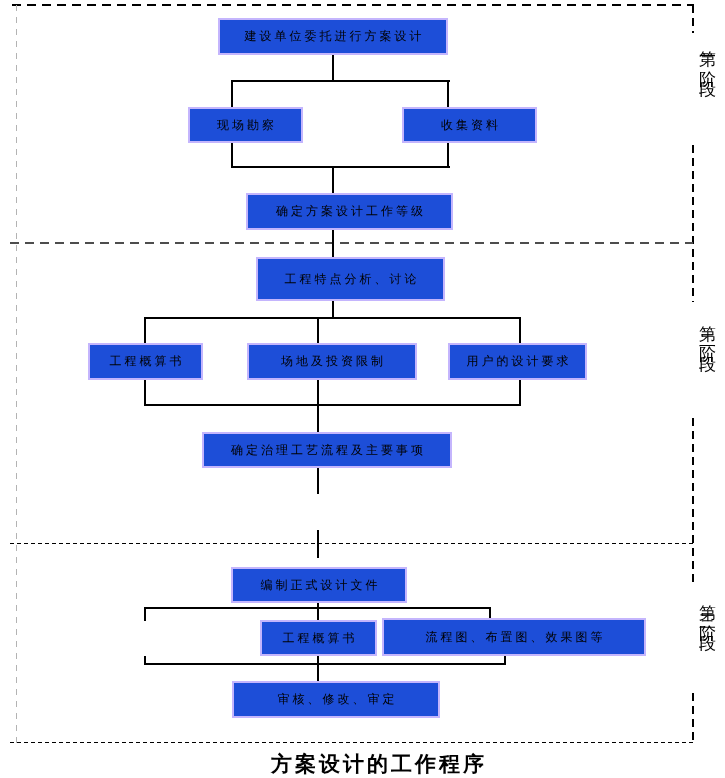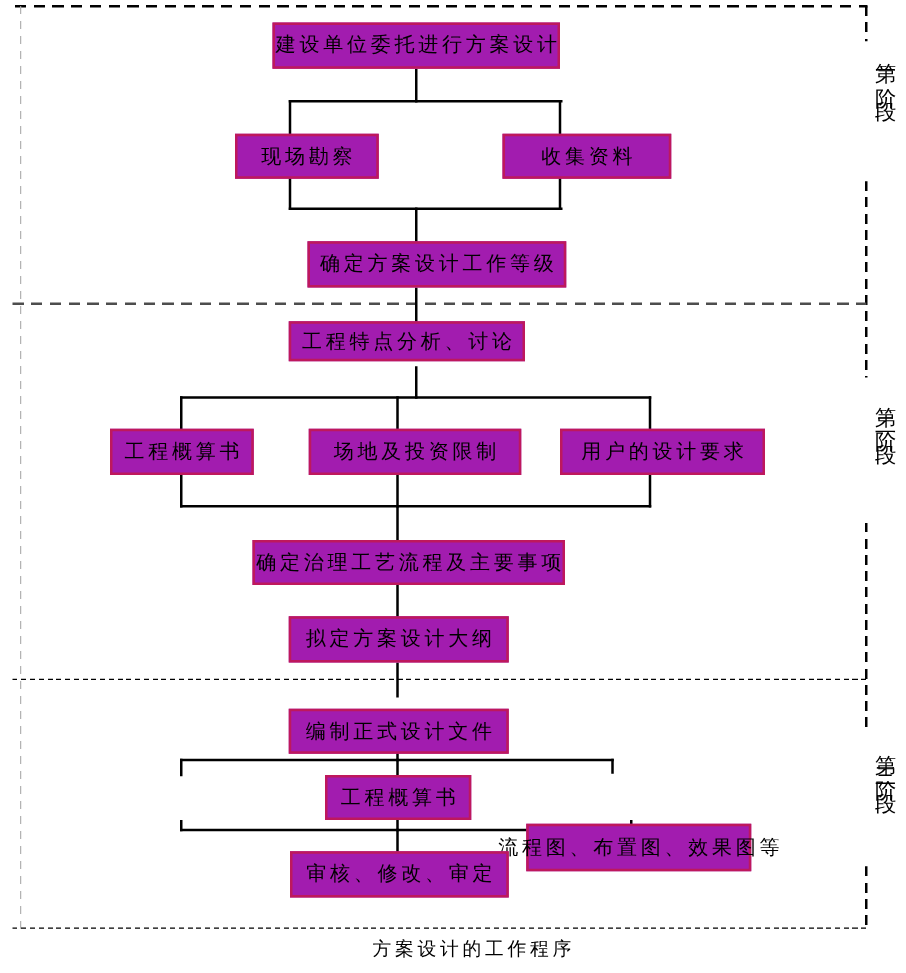--- a/index.html
+++ b/index.html
@@ -3,39 +3,39 @@
 <meta charset="utf-8">
 <style>
   html,body { margin:0; padding:0; background:#fff; }
   #canvas {
     position:relative; width:725px; height:778px; background:#ffffff;
     font-family:"DejaVu Sans", sans-serif; color:#000;
     overflow:hidden;
   }
   .box {
     position:absolute; box-sizing:border-box;
-    border:2px solid #be185d; background:#a21caf;
+    border:2px solid #c4b5fd; background:#1d4ed8;
     display:flex; align-items:center; justify-content:center;
-    font-size:16px; letter-spacing:3px; padding-left:3px;
+    font-size:12px; letter-spacing:3px; padding-left:3px;
     white-space:nowrap; z-index:3;
   }
   .line { position:absolute; background:#000; z-index:2; }
   .dash { position:absolute; z-index:1; }
   .dash-h-long  { height:2px; background:repeating-linear-gradient(90deg,#000 0 9px,transparent 9px 15px); }
   .dash-h-sep   { height:2px; background:repeating-linear-gradient(90deg,#4d4d4d 0 9px,transparent 9px 15px); }
   .dash-h-thin  { height:1px; background:repeating-linear-gradient(90deg,#000 0 4px,transparent 4px 7px); }
   .dash-v-black { width:2px;  background:repeating-linear-gradient(180deg,#000 0 8px,transparent 8px 13px); }
   .dash-v-gray  { width:1px;  background:repeating-linear-gradient(180deg,#b3b3b3 0 6px,transparent 6px 12px); }
   .stage {
     position:absolute; writing-mode:vertical-rl; text-orientation:upright;
     letter-spacing:10px; font-size:17px; line-height:22px; background:#fff; z-index:4;
   }
   .caption {
-    position:absolute; font-size:15px; letter-spacing:3px;
-    transform:translateX(-50%); white-space:nowrap; z-index:4;
+    position:absolute; font-size:21px; letter-spacing:3px;
+    transform:translateX(-50%); white-space:nowrap; z-index:4;font-weight:bold;
   }
 </style>
 </head>
 <body>
 
 <div id="canvas">
 
   <div class="dash dash-h-long" style="left:12px; top:4px; width:682px;"></div>
   <div class="dash dash-v-gray" style="left:16px; top:5px; height:738px;"></div>
   <div class="dash dash-v-black" style="left:692px; top:5px; height:28px;"></div>
@@ -76,31 +76,30 @@
   <div class="line" style="left:317px; top:656px; width:2px; height:9px;"></div>
   <div class="line" style="left:504px; top:656px; width:2px; height:9px;"></div>
   <div class="line" style="left:144px; top:663px; width:362px; height:2px;"></div>
   <div class="line" style="left:317px; top:663px; width:2px; height:19px;"></div>
 
   <div class="box" style="left:218px; top:18px;  width:230px; height:37px;">建设单位委托进行方案设计</div>
   <div class="box" style="left:188px; top:107px; width:115px; height:36px;">现场勘察</div>
   <div class="box" style="left:390px; top:107px; width:135px; height:36px;margin-left:12px;">收集资料</div>
   <div class="box" style="left:246px; top:193px; width:207px; height:37px;">确定方案设计工作等级</div>
 
-  <div class="box" style="left:231px; top:257px; width:189px; height:32px;">工程特点分析、讨论</div>
+  <div class="box" style="left:256px; top:257px; width:189px; height:44px;">工程特点分析、讨论</div>
   <div class="box" style="left:88px;  top:343px; width:115px; height:37px;">工程概算书</div>
   <div class="box" style="left:247px; top:343px; width:170px; height:37px;">场地及投资限制</div>
-  <div class="box" style="left:448px; top:343px; width:164px; height:37px;">用户的设计要求</div>
+  <div class="box" style="left:448px; top:343px; width:139px; height:37px;">用户的设计要求</div>
   <div class="box" style="left:202px; top:432px; width:250px; height:36px;">确定治理工艺流程及主要事项</div>
-  <div class="box" style="left:231px; top:493px; width:176px; height:37px;">拟定方案设计大纲</div>
 
   <div class="box" style="left:231px; top:567px; width:176px; height:36px;">编制正式设计文件</div>
   <div class="box" style="left:260px; top:620px; width:117px; height:36px;">工程概算书</div>
-  <div class="box" style="left:421px; top:618px; width:180px; height:38px;margin-top:41px;">流程图、布置图、效果图等</div>
-  <div class="box" style="left:232px; top:681px; width:175px; height:37px;">审核、修改、审定</div>
+  <div class="box" style="left:382px; top:618px; width:264px; height:38px;">流程图、布置图、效果图等</div>
+  <div class="box" style="left:232px; top:681px; width:208px; height:37px;">审核、修改、审定</div>
 
   <div class="stage" style="left:697px; top:37px;">第一阶段</div>
   <div class="stage" style="left:697px; top:312px;">第二阶段</div>
   <div class="stage" style="left:697px; top:591px;">第三阶段</div>
 
   <div class="caption" style="left:379px; top:750px;">方案设计的工作程序</div>
 
 </div>
 
 </body></html>

